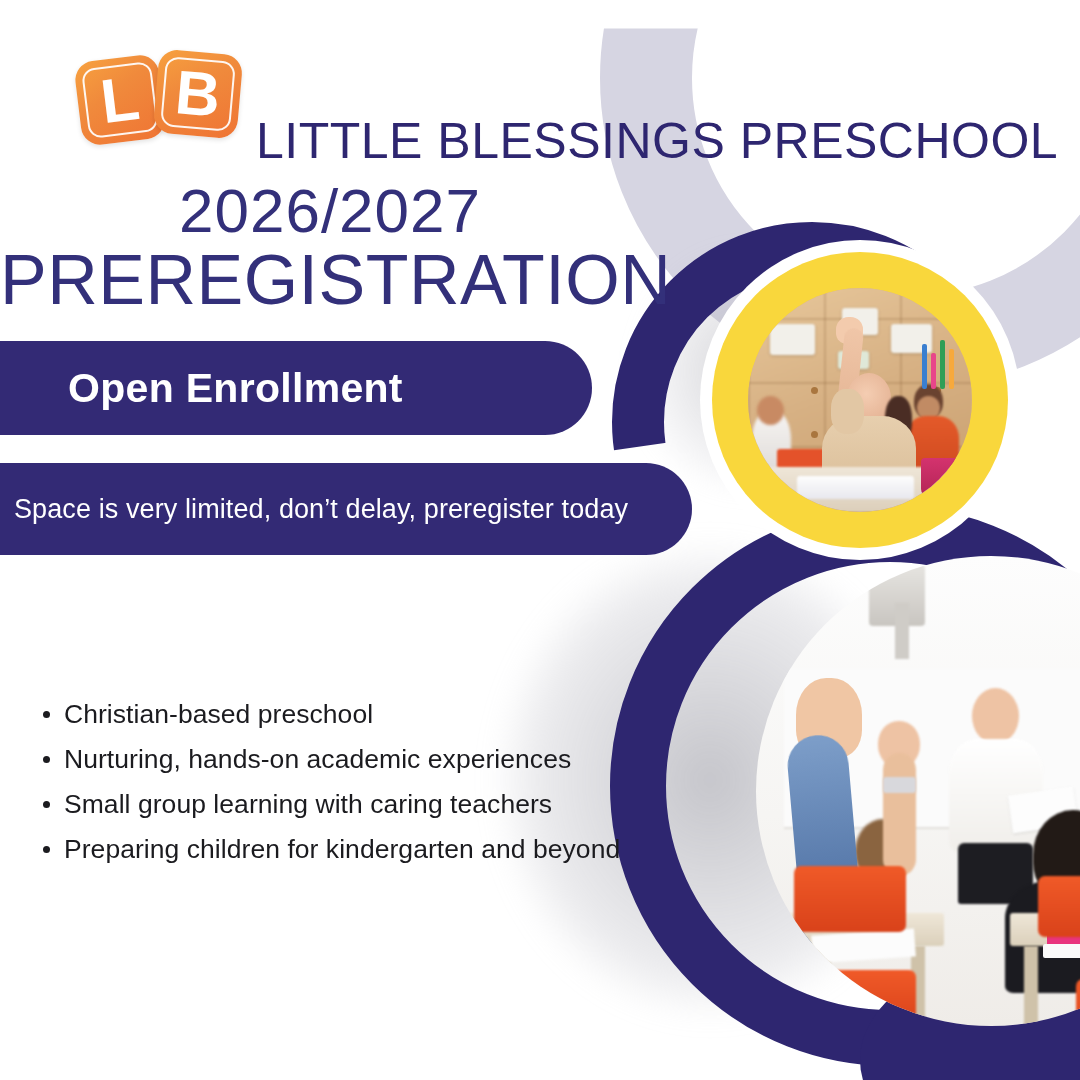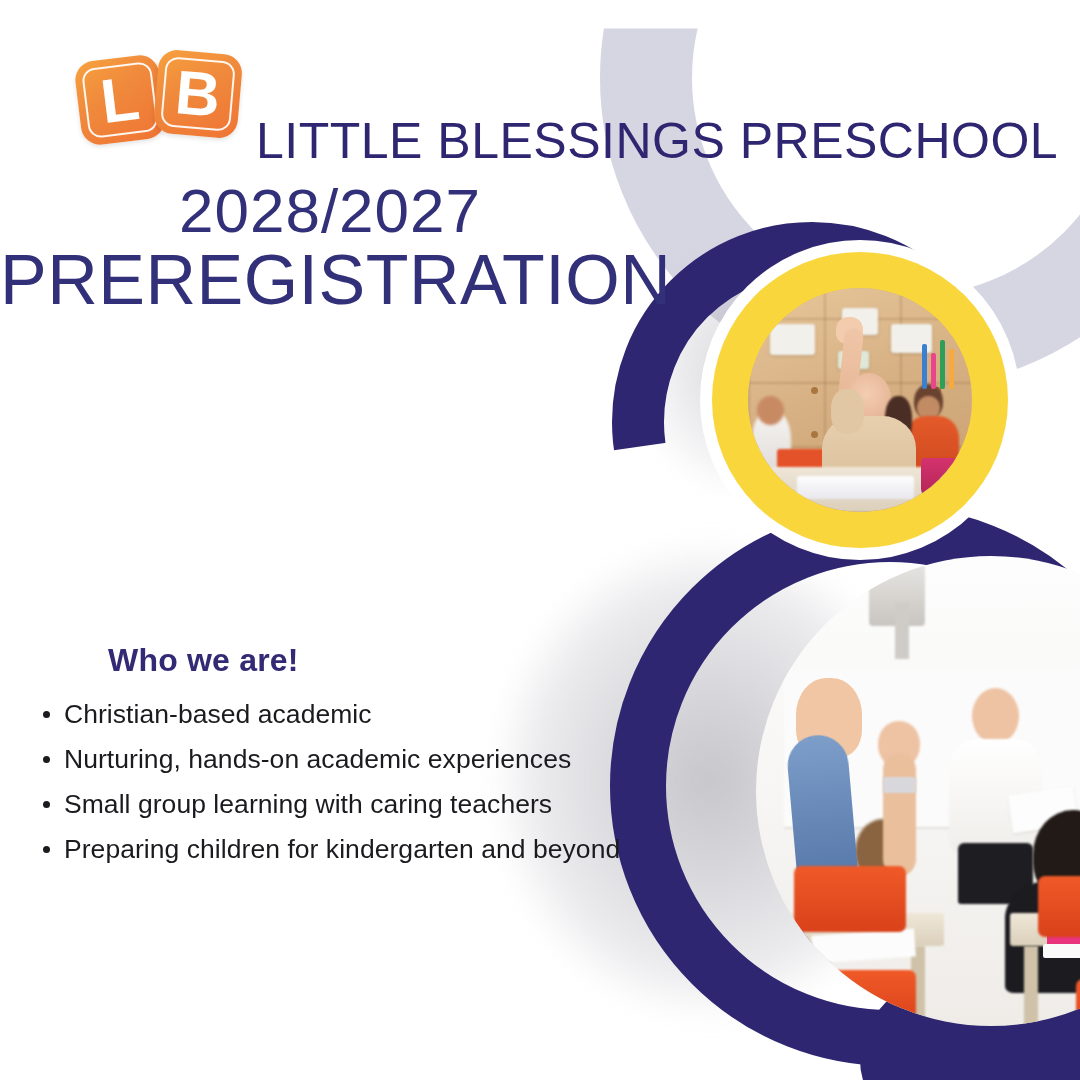--- a/index.html
+++ b/index.html
@@ -468,25 +468,26 @@
     <div class="tile tile-l">
       <span>L</span>
     </div>
     <div class="tile tile-b">
       <span>B</span>
     </div>
   </div>
 
   <div class="brand">LITTLE BLESSINGS PRESCHOOL</div>
 
-  <div class="year">2028/2027</div>
+  <div class="year">2026/2027</div>
   <div class="preregistration">PREREGISTRATION</div>
 
-
-  <div class="who-title">Who we are!</div>
+  <div class="pill pill-enroll">Open Enrollment</div>
+  <div class="pill pill-space">Space is very limited, don’t delay, preregister today</div>
+
   <ul class="bullets">
-    <li>Christian-based academic</li>
+    <li>Christian-based preschool</li>
     <li>Nurturing, hands-on academic experiences</li>
     <li>Small group learning with caring teachers</li>
     <li>Preparing children for kindergarten and beyond</li>
   </ul>
 
 </div>
 
 </body></html>

